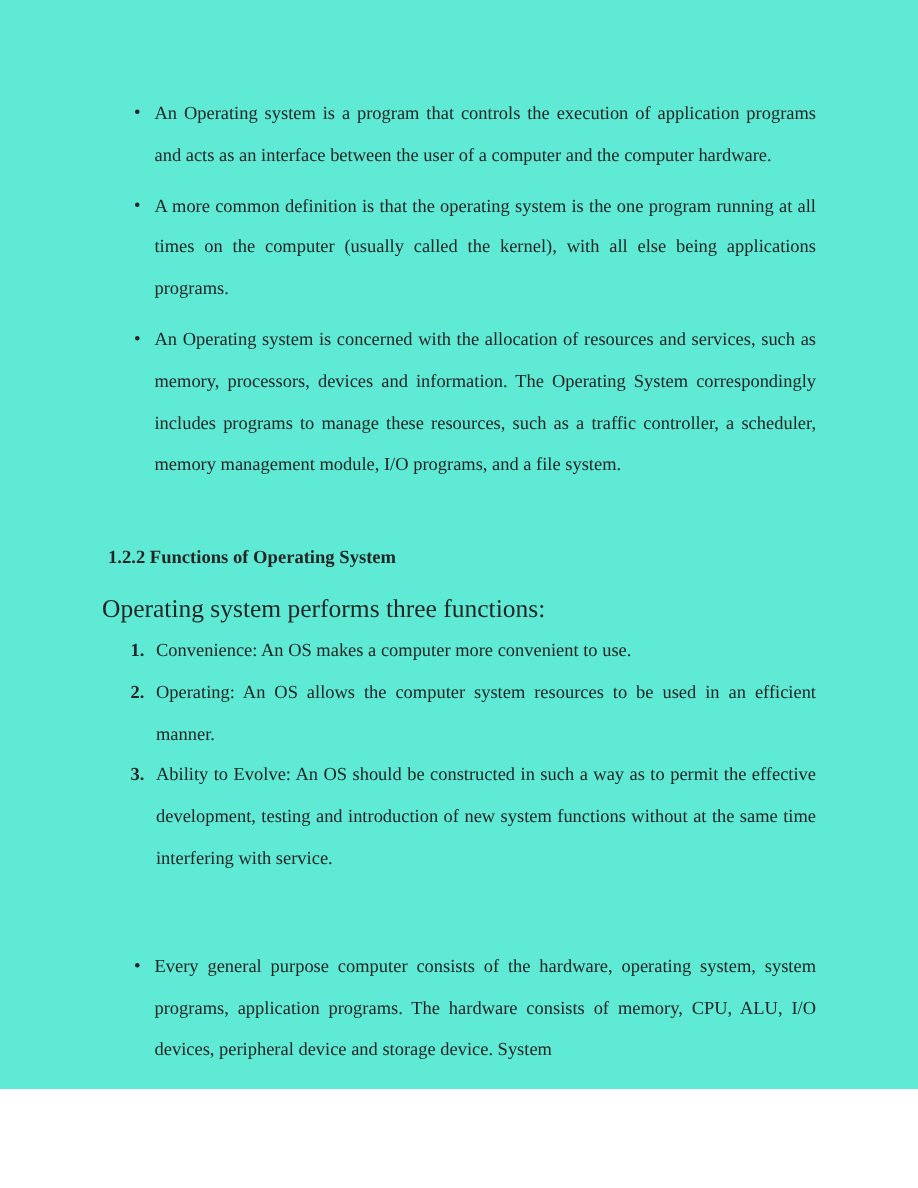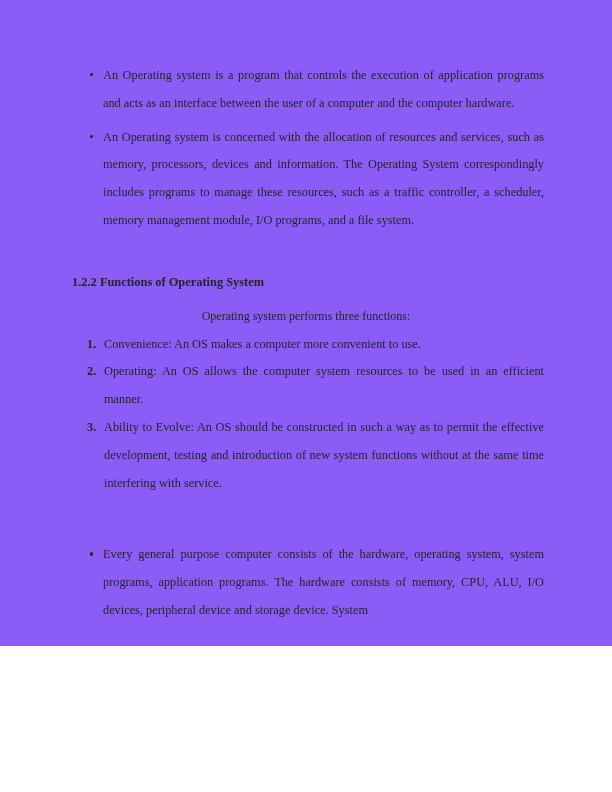--- a/index.html
+++ b/index.html
@@ -4,22 +4,22 @@
 <title>Operating System Notes</title>
 <style>
   html, body {
     margin: 0;
     padding: 0;
     background: #ffffff;
   }
   .page {
     position: relative;
     width: 612px;
-    height: 646px;
-    background: #8b5cf6;
+    height: 726px;
+    background: #5eead4;
     overflow: hidden;
     font-family: "Liberation Serif", "DejaVu Serif", serif;
     color: #262626;
     -webkit-font-smoothing: antialiased;
   }
   .content {
     position: absolute;
     left: 68px;
     top: 62px;
     width: 476px;
@@ -63,24 +63,23 @@
 
   
   .section-heading {
     font-size: 12.4px;
     font-weight: bold;
     line-height: 18px;
     margin: 4px;
   }
 
   .intro-line {
-    font-size: 12px;
+    font-size: 17px;
     line-height: 27.8px;
     margin: 0;
-    text-align: center;
   }
 
   
   .num-list {
     list-style: none;
     margin: 0;
     padding: 0;
   }
   .num-item {
     position: relative;
@@ -112,20 +111,24 @@
 <div class="page">
   <div class="content">
 
     <ul class="bullet-list">
       <li class="bullet-item">
         <span class="dot"></span>
         <span class="bullet-text">An Operating system is a program that controls the execution of application programs and acts as an interface between the user of a computer and the computer hardware.</span>
       </li>
       <li class="bullet-item">
         <span class="dot"></span>
+        <span class="bullet-text">A more common definition is that the operating system is the one program running at all times on the computer (usually called the kernel), with all else being applications programs.</span>
+      </li>
+      <li class="bullet-item">
+        <span class="dot"></span>
         <span class="bullet-text">An Operating system is concerned with the allocation of resources and services, such as memory, processors, devices and information. The Operating System correspondingly includes programs to manage these resources, such as a traffic controller, a scheduler, memory management module, I/O programs, and a file system.</span>
       </li>
     </ul>
 
     <div class="gap-block-1"></div>
 
     <h2 class="section-heading">1.2.2 Functions of Operating System</h2>
 
     <div class="gap-block-4"></div>
 

